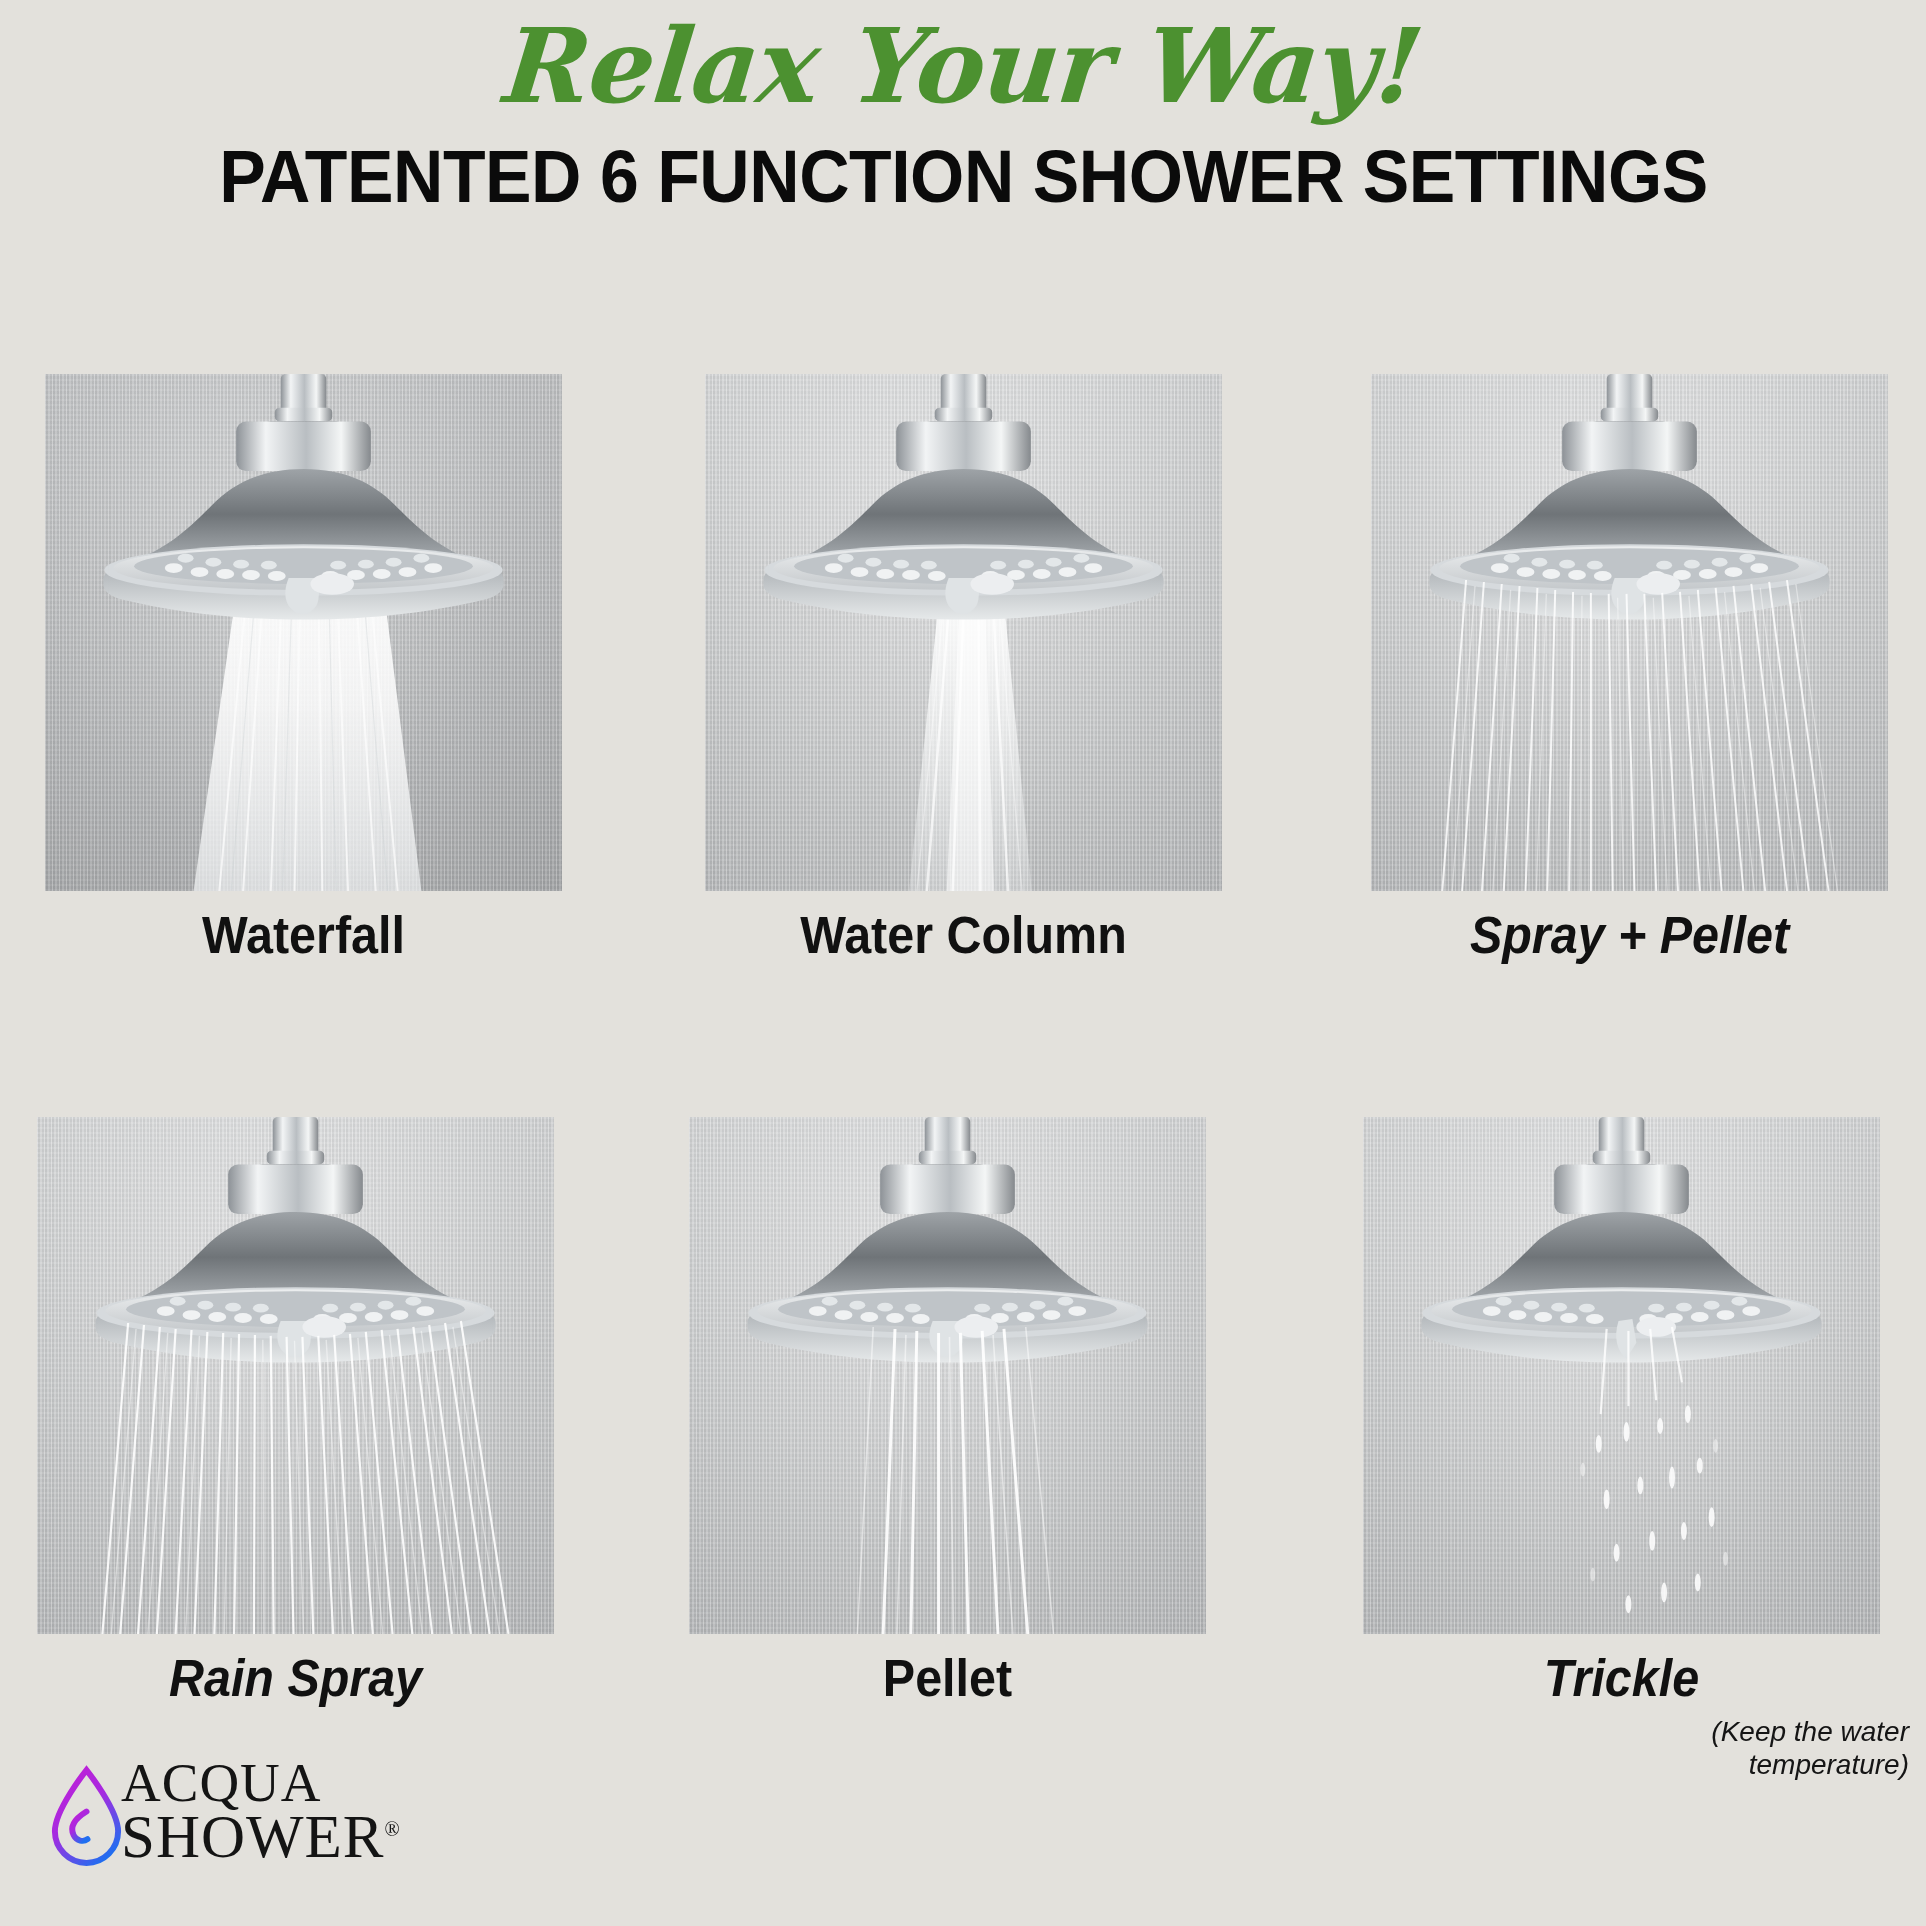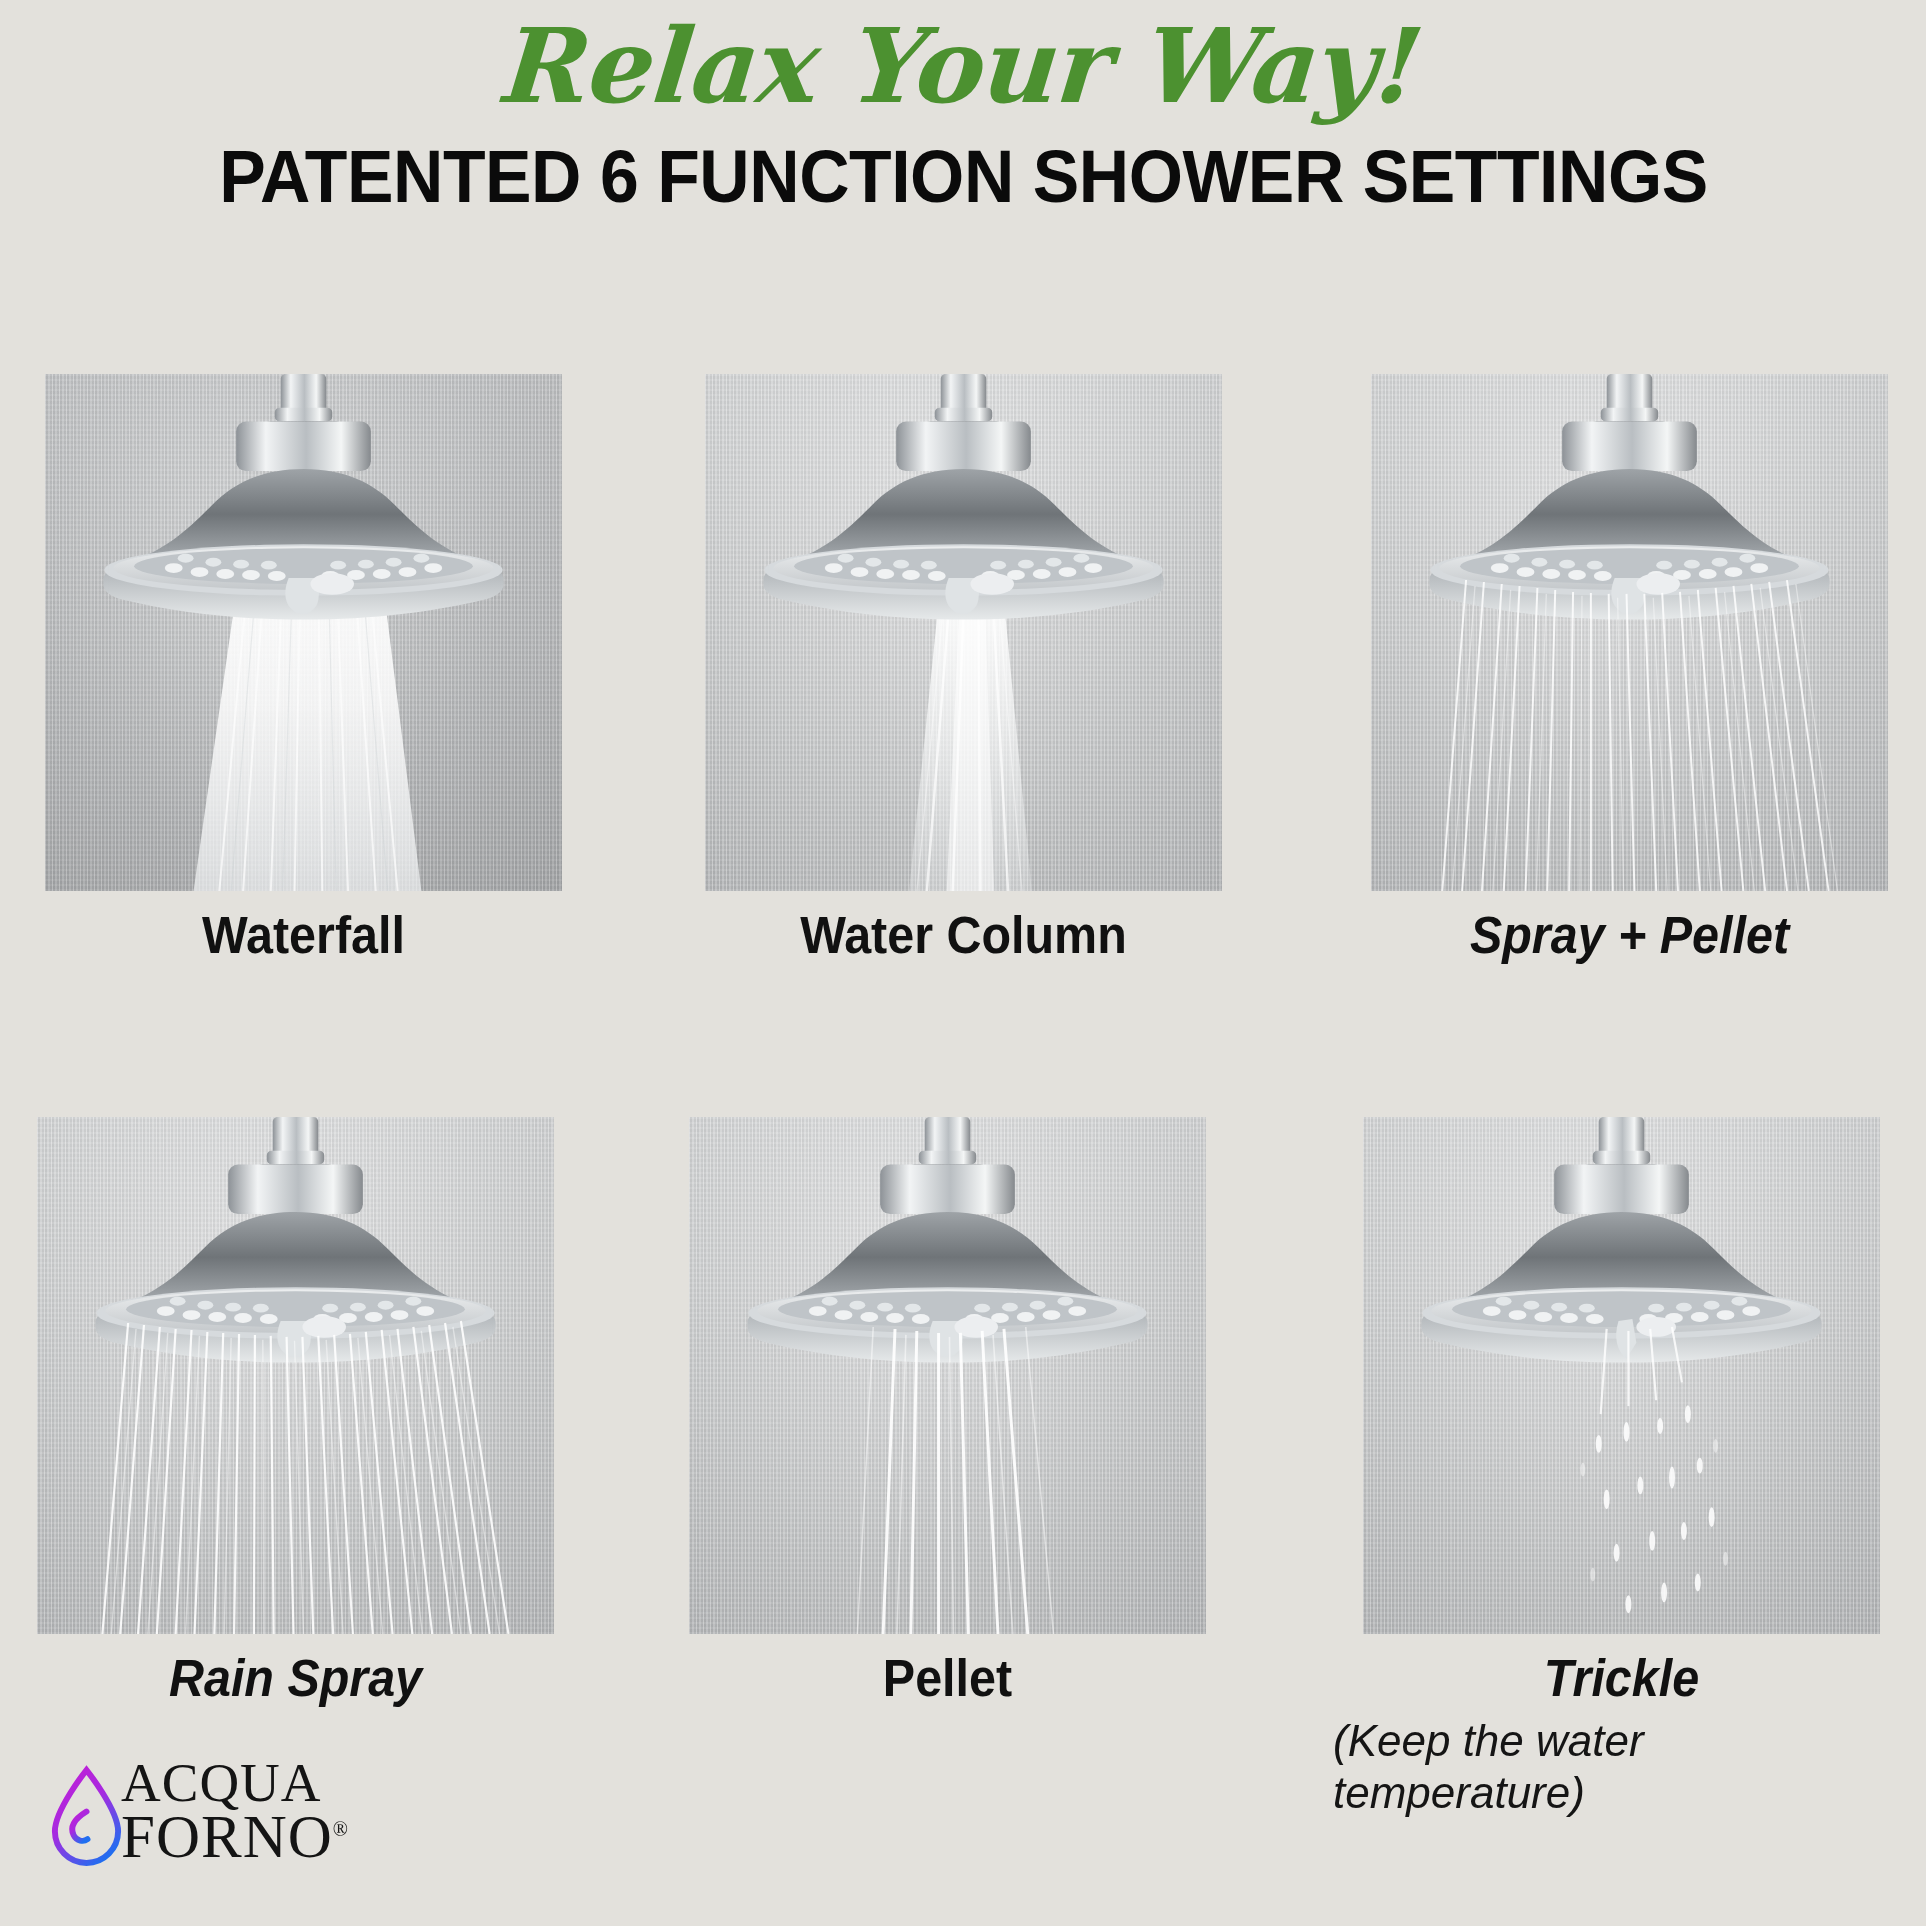--- a/index.html
+++ b/index.html
@@ -83,22 +83,22 @@
   
   .label{
     position:absolute;top:535px;left:0;width:517px;
     text-align:center;
     font-weight:700;font-size:51px;line-height:1.06;
     color:#111;
     transform:scaleX(0.95);
   }
   .sub{
     position:absolute;top:598px;left:-30px;width:576px;
-    text-align:left;
-    font-weight:400;font-size:44px;line-height:1.18;
+    text-align:right;
+    font-weight:400;font-size:28px;line-height:1.18;
     color:#151515;
   }
   .sub span{display:block;}
 
   
   .logo{position:absolute;left:46px;top:1764px;width:416px;height:129px;}
   .logo-drop{position:absolute;left:0;top:0;width:81px;height:103px;}
   .logo-words{
     position:absolute;left:75px;top:-6px;
     font-family:"Liberation Serif", serif;
@@ -662,16 +662,16 @@
         <stop offset="0" stop-color="#c21fd6"></stop>
         <stop offset=".45" stop-color="#a62ae0"></stop>
         <stop offset="1" stop-color="#1f6ff0"></stop>
       </linearGradient>
     </defs>
     <path d="M41 6 C41 6 9 46 9 68 A32 32 0 0 0 73 68 C73 46 41 6 41 6 Z" fill="none" stroke="url(#g-drop)" stroke-width="6" stroke-linecap="round"></path>
     <path d="M41 48 C28 56 24 64 28 72 C31 78 38 79 42 76" fill="none" stroke="url(#g-drop)" stroke-width="6" stroke-linecap="round"></path>
   </svg>
   <div class="logo-words">
     <span class="l1">ACQUA</span>
-    <span class="l2"><span>FORNO</span><span class="reg">®</span></span>
+    <span class="l2"><span>SHOWER</span><span class="reg">®</span></span>
   </div>
 </div>
 
 
 </body></html>

